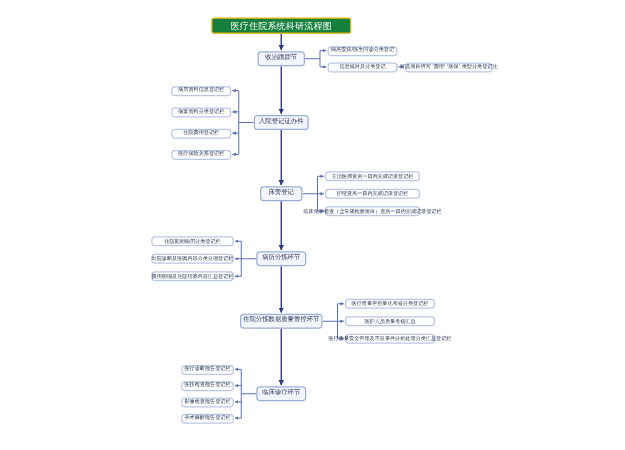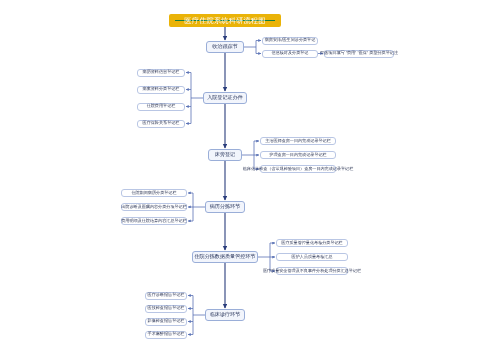--- a/index.html
+++ b/index.html
@@ -9,21 +9,21 @@
     font-family:"DejaVu Sans","Liberation Sans",sans-serif;
     overflow:hidden;
     position:relative;
   }
   #canvas{position:absolute;left:0;top:0;width:500px;height:360px;}
   #svg-layer{position:absolute;left:0;top:0;width:500px;height:360px;pointer-events:none;}
 
   .title-node{
     position:absolute;
     background:#15803d;
-    border:6px solid #eab308;
+    border:1px solid #eab308;
     border-radius:2px;
     color:#ffffff;
     font-size:7.2px;
     line-height:1;
     letter-spacing:.2px;
     display:flex;align-items:center;justify-content:center;
     white-space:nowrap;
     box-sizing:border-box;
   }
   .spine-node{

